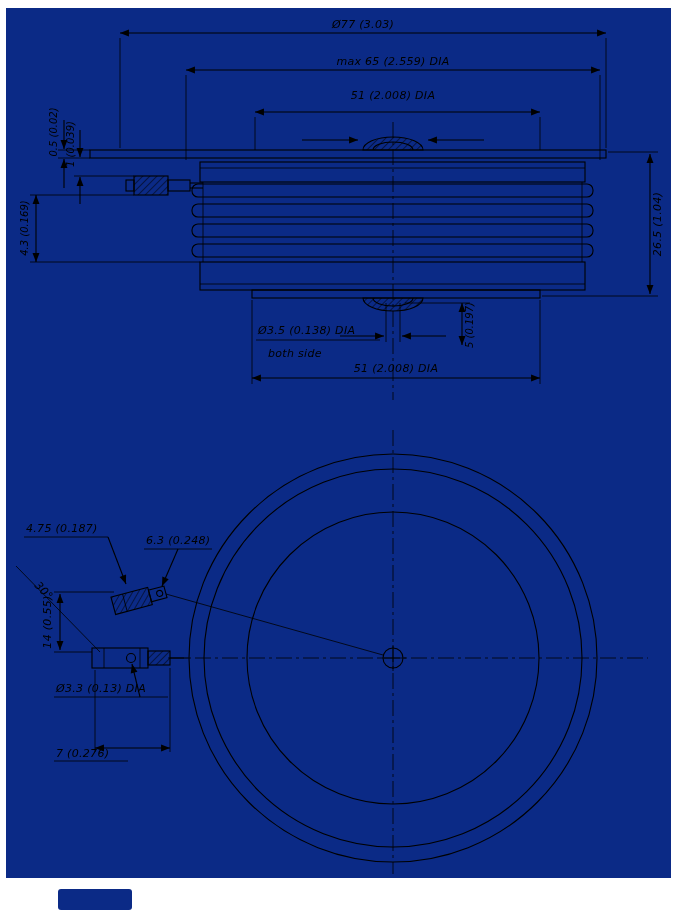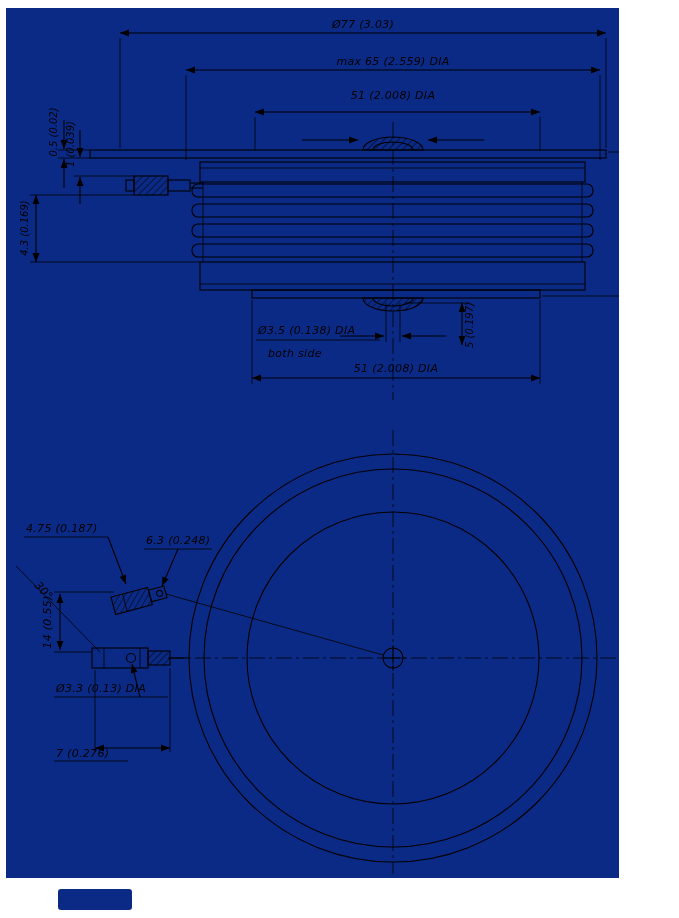--- a/index.html
+++ b/index.html
@@ -1,16 +1,16 @@
 <!DOCTYPE html>
 <html><head>
 <meta charset="utf-8">
 <style>
   html,body{margin:0;padding:0;background:#ffffff;}
-  .canvas{position:relative;width:619px;height:918px;background:#fdba74;overflow:hidden;
+  .canvas{position:relative;width:679px;height:918px;background:#fdba74;overflow:hidden;
           font-family:"DejaVu Sans",sans-serif;}
   svg{display:block;}
   text.dim{font-family:"DejaVu Sans",sans-serif;font-style:italic;font-size:11px;fill:#000;letter-spacing:.3px;}
   text.dim-sm{font-family:"DejaVu Sans",sans-serif;font-style:italic;font-size:10px;fill:#000;}
 </style>
 </head>
 <body>
 
 <div class="canvas">
 <svg width="679" height="918" viewBox="0 0 679 918">

